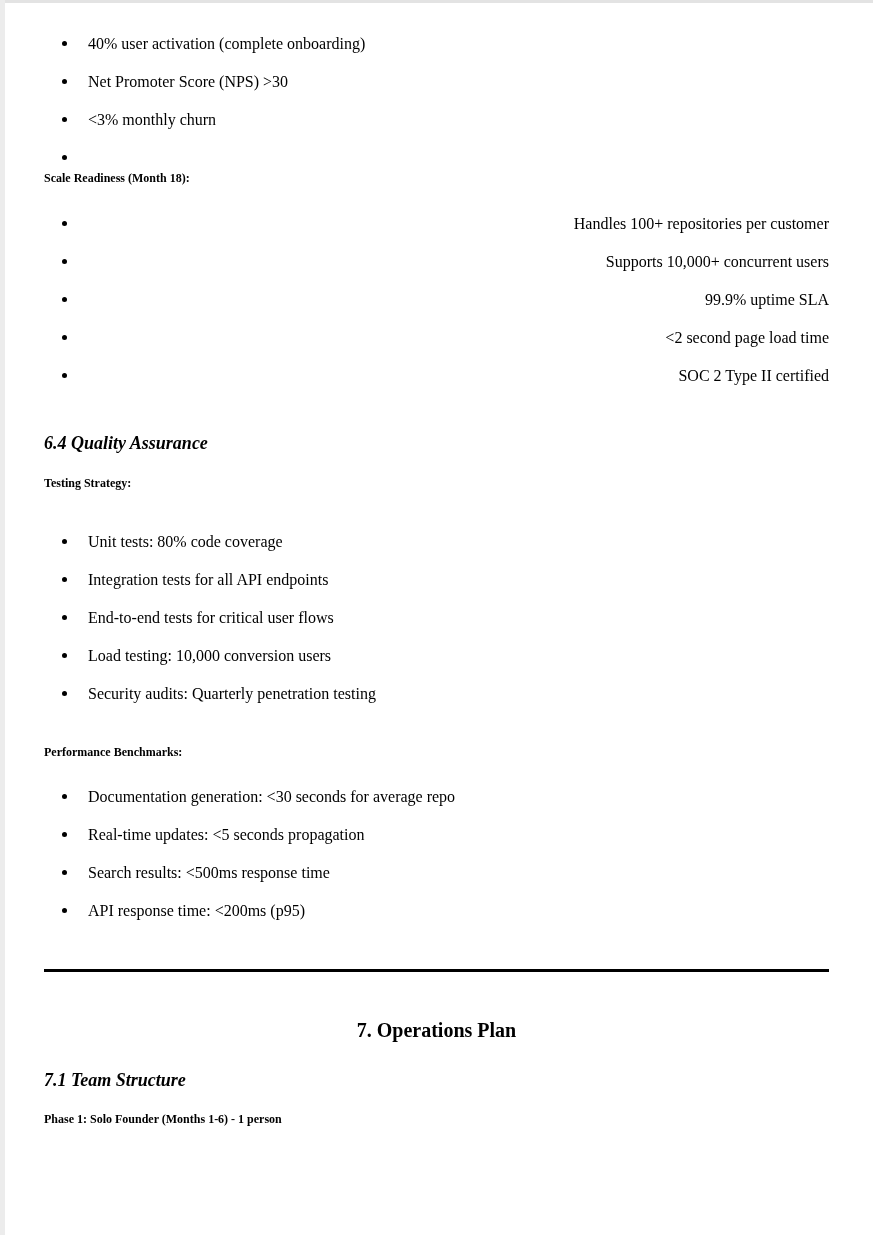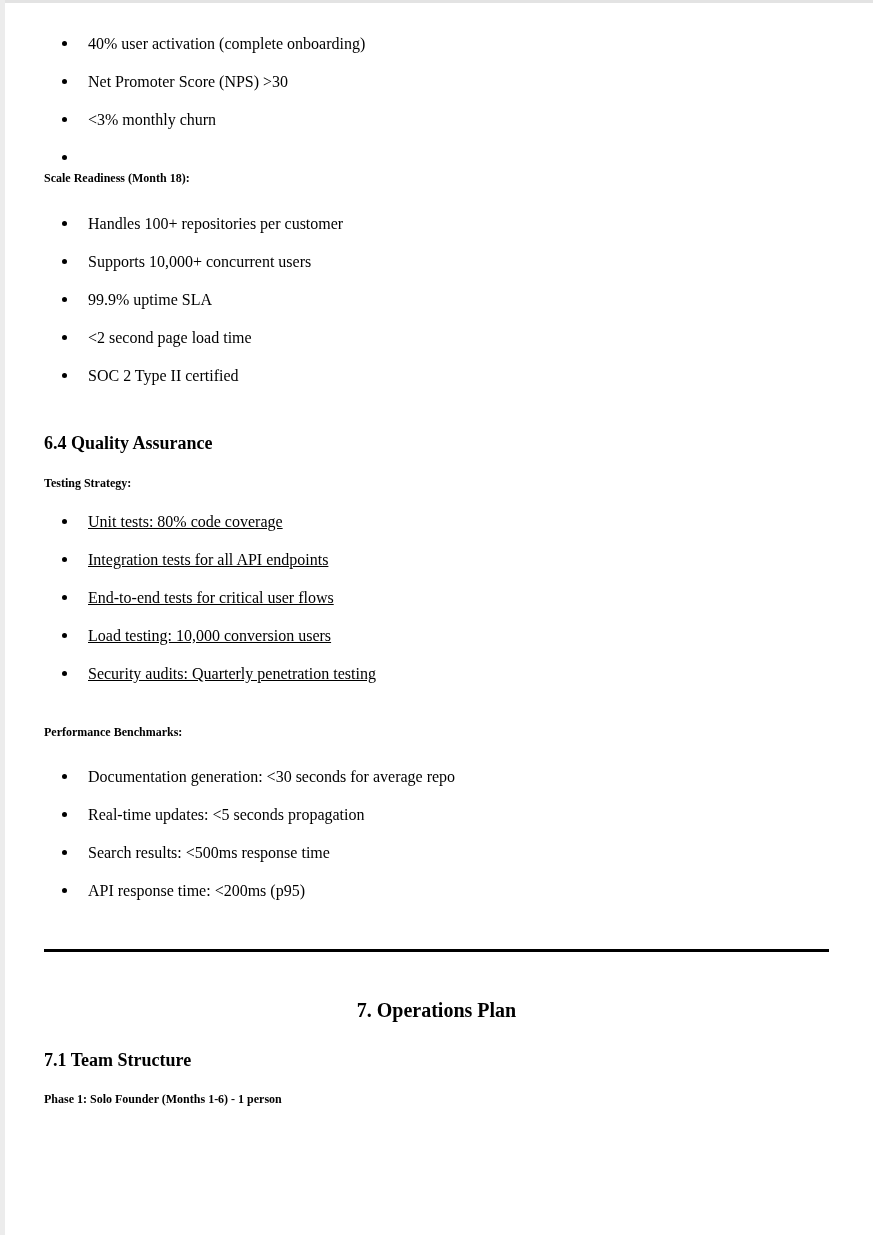--- a/index.html
+++ b/index.html
@@ -49,33 +49,34 @@
     font-weight: bold;
     font-size: 12px;
     line-height: 19px;
     margin: 0;
   }
   .h3 {
     font-weight: bold;
     font-size: 18px;
     line-height: 22px;
     margin: 0;
+    font-style: italic;
   }
   .h2 {
     font-weight: bold;
     font-size: 20px;
     line-height: 24px;
     margin: 0;
   }
   #metrics-list    { margin-top: 0; }
   #scale-heading   { margin-top: 40px; }
-  #scale-list      { margin-top: 27px; }
+  #scale-list      { margin-top: 27px; text-align: right; }
   #qa-heading      { margin-top: 47px; }
   #testing-heading { margin-top: 20px; }
-  #testing-list    { margin-top: 20px; text-decoration: underline; }
+  #testing-list    { margin-top: 40px; }
   #perf-heading    { margin-top: 40px; }
   #perf-list       { margin-top: 26px; }
   .divider {
     margin: 49px 0 0 0;
     border: none;
     height: 3px;
     background: #000000;
   }
   #ops-heading   { margin-top: 46px; text-align: center; }
   #team-heading  { margin-top: 27px; }

